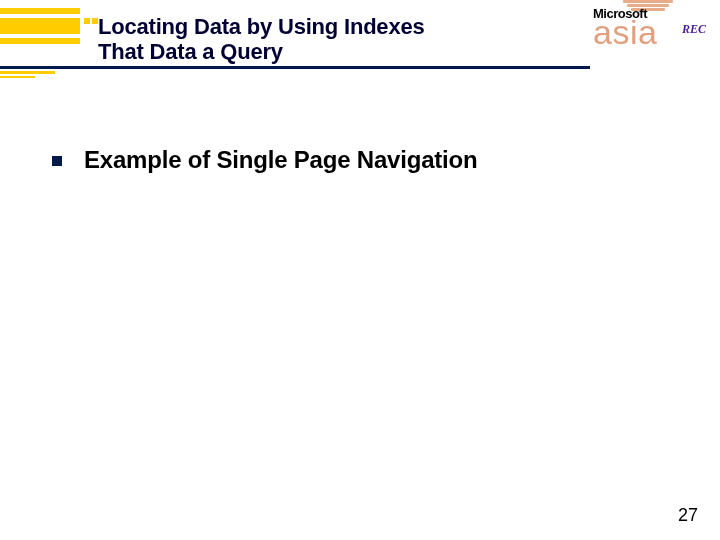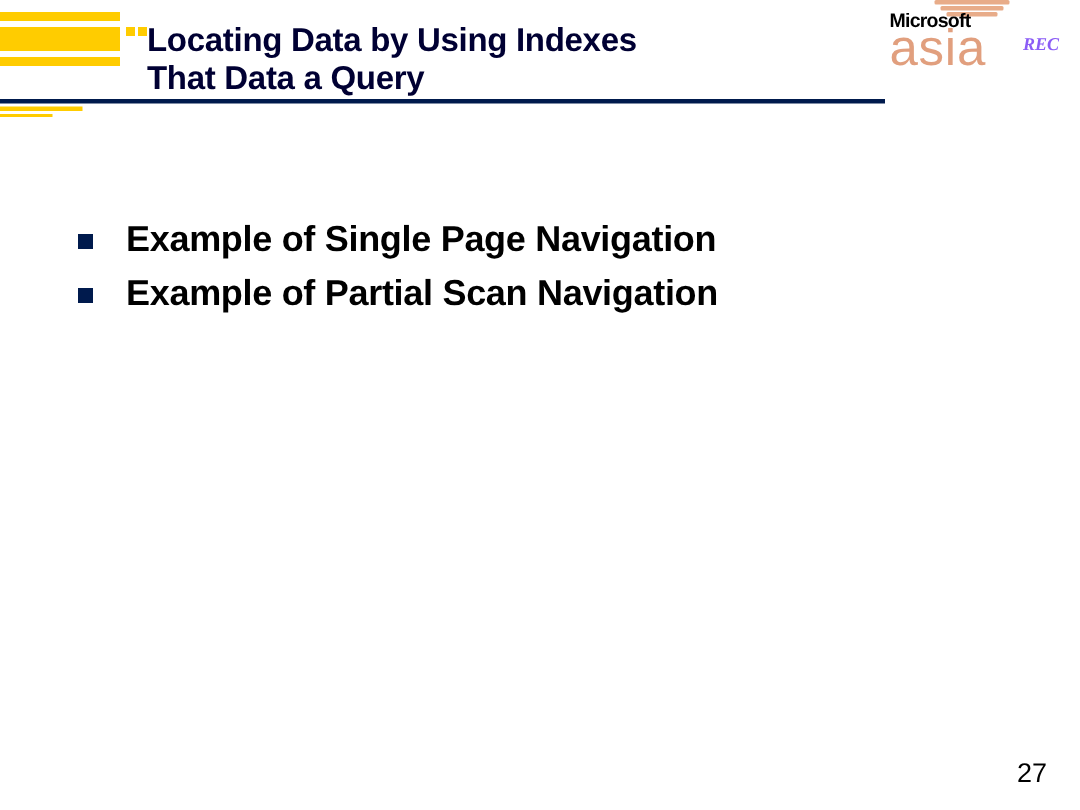--- a/index.html
+++ b/index.html
@@ -20,21 +20,21 @@
   .divider-gold-mid { position: absolute; left: 0; top: 71px; width: 55px; height: 3px; background: #ffcc00; }
   .divider-gold-low { position: absolute; left: 0; top: 76px; width: 35px; height: 2px; background: #ffcc00; }
 
   
   .logo { position: absolute; right: 42px; top: 6px; width: 85px; text-align: left; }
   .ms-word { font-family: 'Franklin Gothic Heavy','Arial Black',sans-serif; font-weight: 900; font-size: 13px; color: #000; letter-spacing: -0.5px; position: relative; z-index: 3; }
   .asia-wrap { position: relative; margin-top: -4px; }
   .asia { font-family: 'Arial Black','Arial',sans-serif; font-weight: 400; font-size: 34px; color: rgba(200,80,20,0.55); letter-spacing: 0.5px; line-height: 0.9; position: relative; z-index: 2; }
   .stripes { position: absolute; left: 28px; top: -14px; width: 52px; height: 18px; z-index: 1; }
   .stripe { position: absolute; height: 3px; background: rgba(210,90,20,0.5); border-radius: 1px; }
-  .rec { position: absolute; right: 14px; top: 22px; font-family: Georgia, 'Times New Roman', serif; font-style: italic; font-weight: 700; font-size: 12px; color: #8b5cf6; }
+  .rec { position: absolute; right: 14px; top: 22px; font-family: Georgia, 'Times New Roman', serif; font-style: italic; font-weight: 700; font-size: 12px; color: #4c1d95; }
 
   
   .bullets { position: absolute; left: 52px; top: 146px; }
   .bullet-row { display: flex; align-items: center; margin-bottom: 8px; }
   .sqbul { width: 10px; height: 10px; background: #001a4d; margin-right: 22px; margin-top: 2px; }
   .bultext { font-size: 24px; color: #000; letter-spacing: -0.2px; font-weight: bold; }
 
   .pagenum { position: absolute; right: 22px; bottom: 14px; font-size: 18px; color: #000; text-align: center; }
 </style>
 </head>
@@ -70,20 +70,16 @@
       <span class="asia">asia</span>
     </div>
   </div>
   <div class="rec">REC</div>
 
   <div class="bullets">
     <div class="bullet-row">
       <div class="sqbul"></div>
       <div class="bultext">Example of Single Page Navigation</div>
     </div>
-    <div class="bullet-row">
-      <div class="sqbul"></div>
-      <div class="bultext">Example of Partial Scan Navigation</div>
-    </div>
   </div>
 
   <div class="pagenum">27</div>
 </div>
 
 </body></html>

